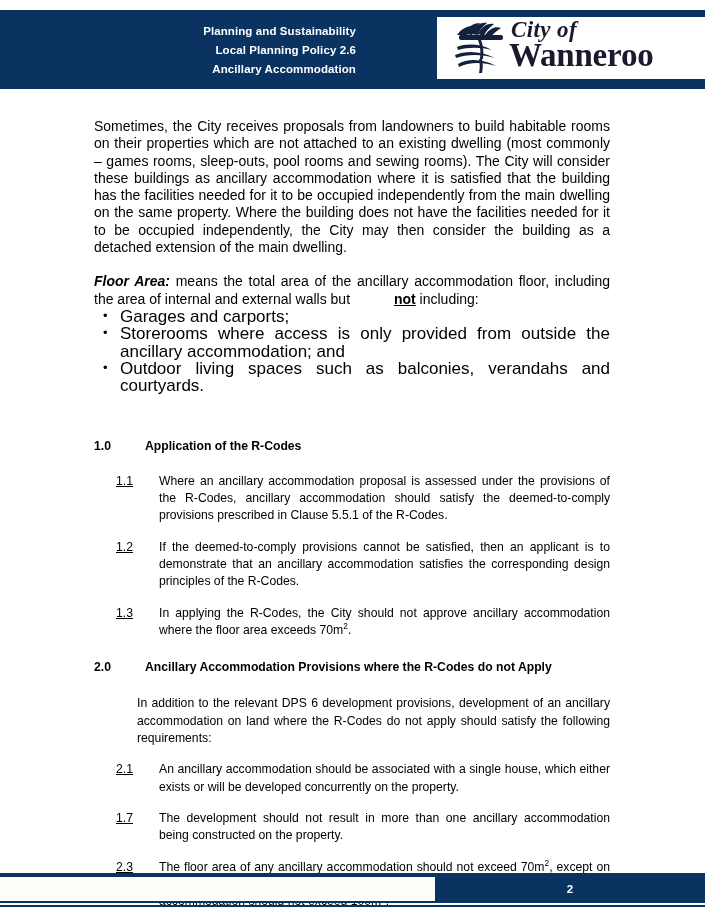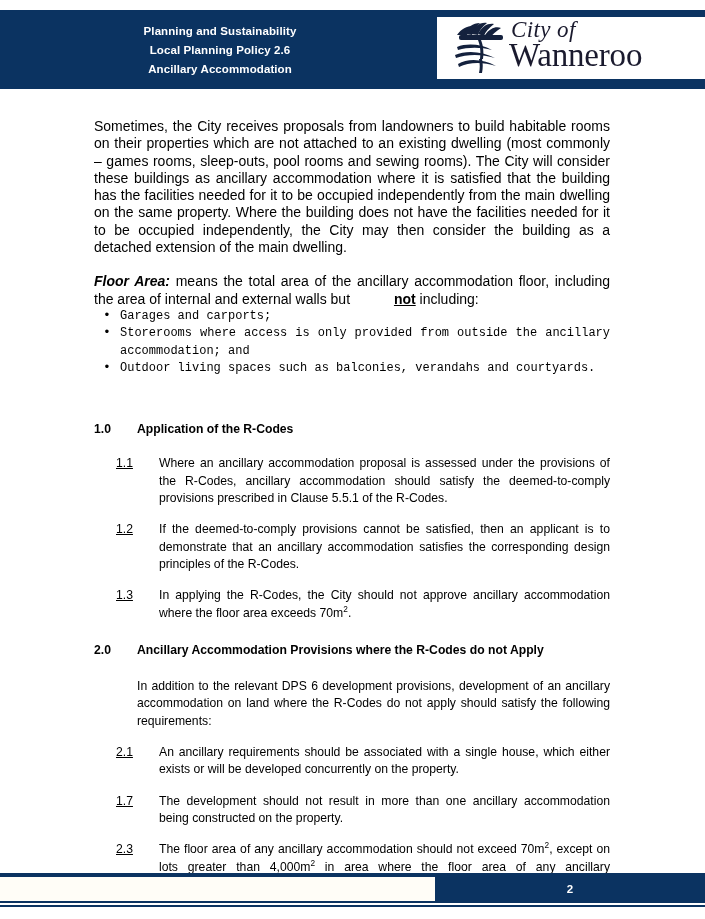--- a/index.html
+++ b/index.html
@@ -24,36 +24,37 @@
     top: 10px;
     width: 705px;
     height: 79px;
     background: #0b3361;
   }
   .header-title-block {
     position: absolute;
     left: 84px;
     top: 22px;
     width: 272px;
-    text-align: center;
+    text-align: right;
     color: #ffffff;
     font-size: 11.5px;
     font-weight: bold;
     line-height: 19px;
     letter-spacing: 0.1px;
   }
   .header-title-block .hl { display: block; white-space: nowrap; }
 
   .logo-box {
     position: absolute;
     left: 437px;
     top: 17px;
     width: 268px;
     height: 62px;
     background: #ffffff;
+    font-weight: bold;
   }
   .logo-mark {
     position: absolute;
     left: 14px;
     top: 4px;
     width: 58px;
     height: 54px;
   }
   .logo-text {
     position: absolute;
@@ -99,24 +100,23 @@
 
   
   ul.bullets {
     margin: 0;
     padding: 0;
     list-style: none;
   }
   ul.bullets li {
     position: relative;
     padding-left: 26px;
-    font-size: 12px;
+    font-size: 17px;
     line-height: 17.3px;
     text-align: justify;
-    font-family: Liberation Mono, monospace;
   }
   ul.bullets li::before {
     content: "\2022";
     position: absolute;
     left: 9px;
     top: -1px;
     font-size: 13px;
   }
 
   
@@ -129,21 +129,21 @@
     letter-spacing: 0.2px;
     line-height: 22px;
   }
   .section-row {
     display: flex;
     font-size: 12.2px;
     font-weight: bold;
     line-height: 17.3px;
   }
   .section-row .sec-num { width: 43px; flex: 0 0 43px; }
-  .section-row .sec-title { flex: 1; }
+  .section-row .sec-title { flex: 1; margin-left: 8px; }
 
   .sub-row {
     display: flex;
     font-size: 12.2px;
     line-height: 17.3px;
   }
   .sub-row .sub-num {
     width: 43px;
     flex: 0 0 43px;
     margin-left: 22px;
@@ -294,21 +294,21 @@
   </div>
 
   <div style="height:19px"></div>
 
   <div class="indent-body">In addition to the relevant DPS 6 development provisions, development of an ancillary accommodation on land where the R-Codes do not apply should satisfy the following requirements:</div>
 
   <div class="gap-md"></div>
 
   <div class="sub-row">
     <span class="sub-num">2.1</span>
-    <span class="sub-text">An ancillary requirements should be associated with a single house, which either exists or will be developed concurrently on the property.</span>
+    <span class="sub-text">An ancillary accommodation should be associated with a single house, which either exists or will be developed concurrently on the property.</span>
   </div>
 
   <div class="gap-md"></div>
 
   <div class="sub-row">
     <span class="sub-num">1.7</span>
     <span class="sub-text">The development should not result in more than one ancillary accommodation being constructed on the property.</span>
   </div>
 
   <div class="gap-md"></div>

